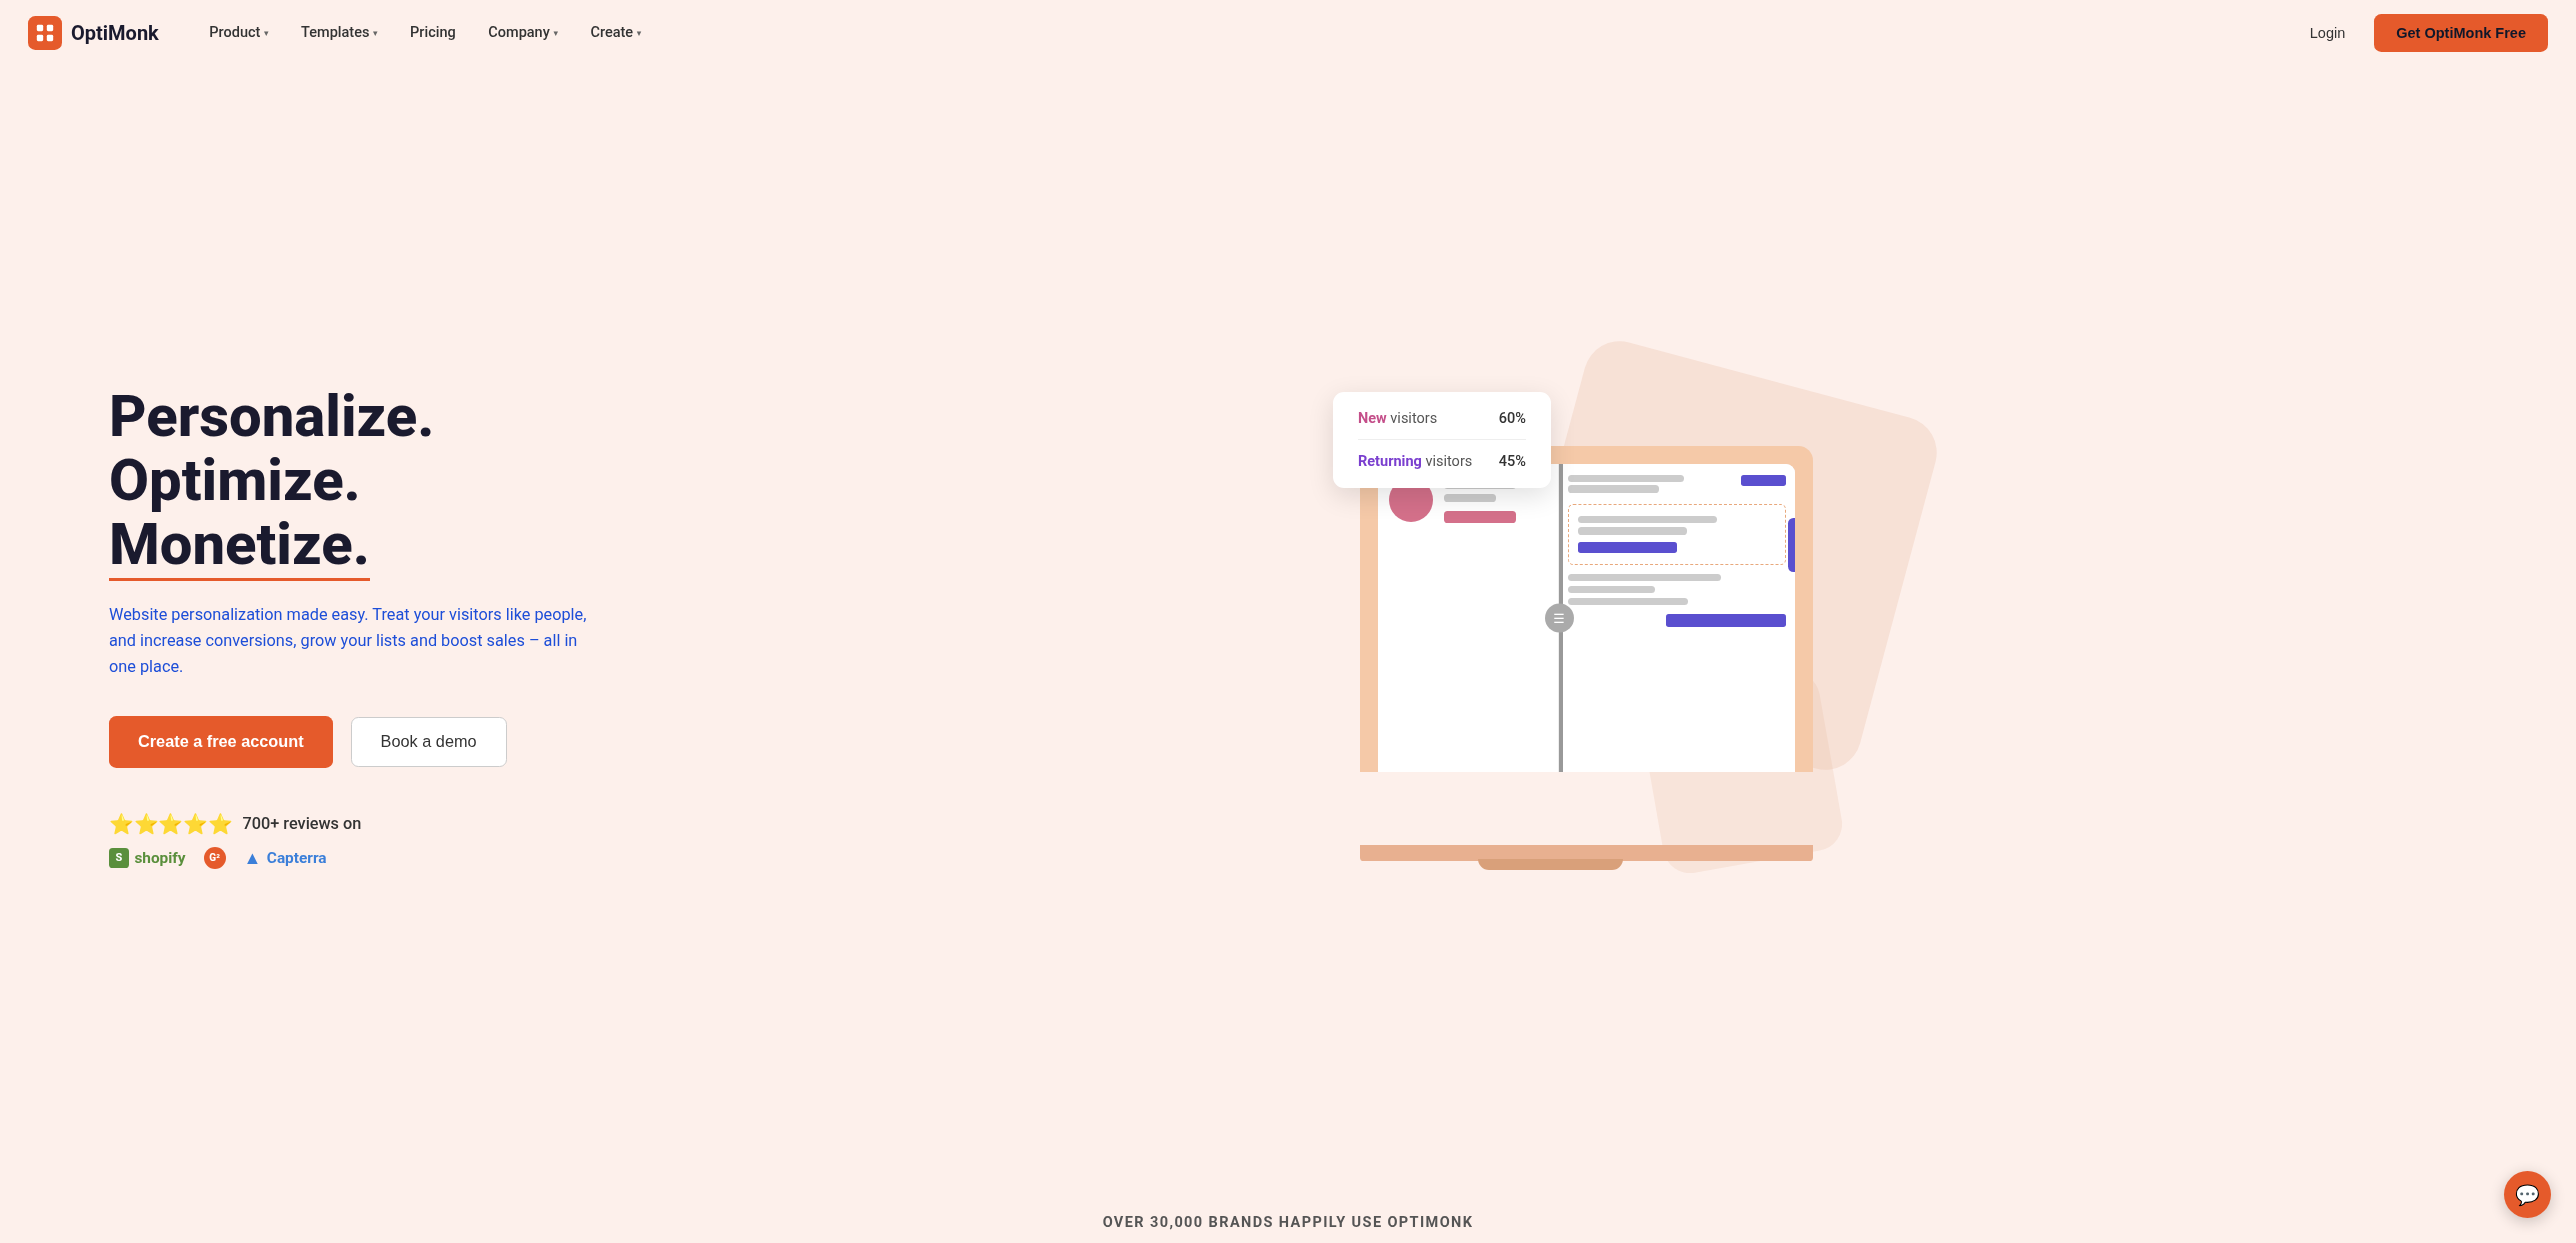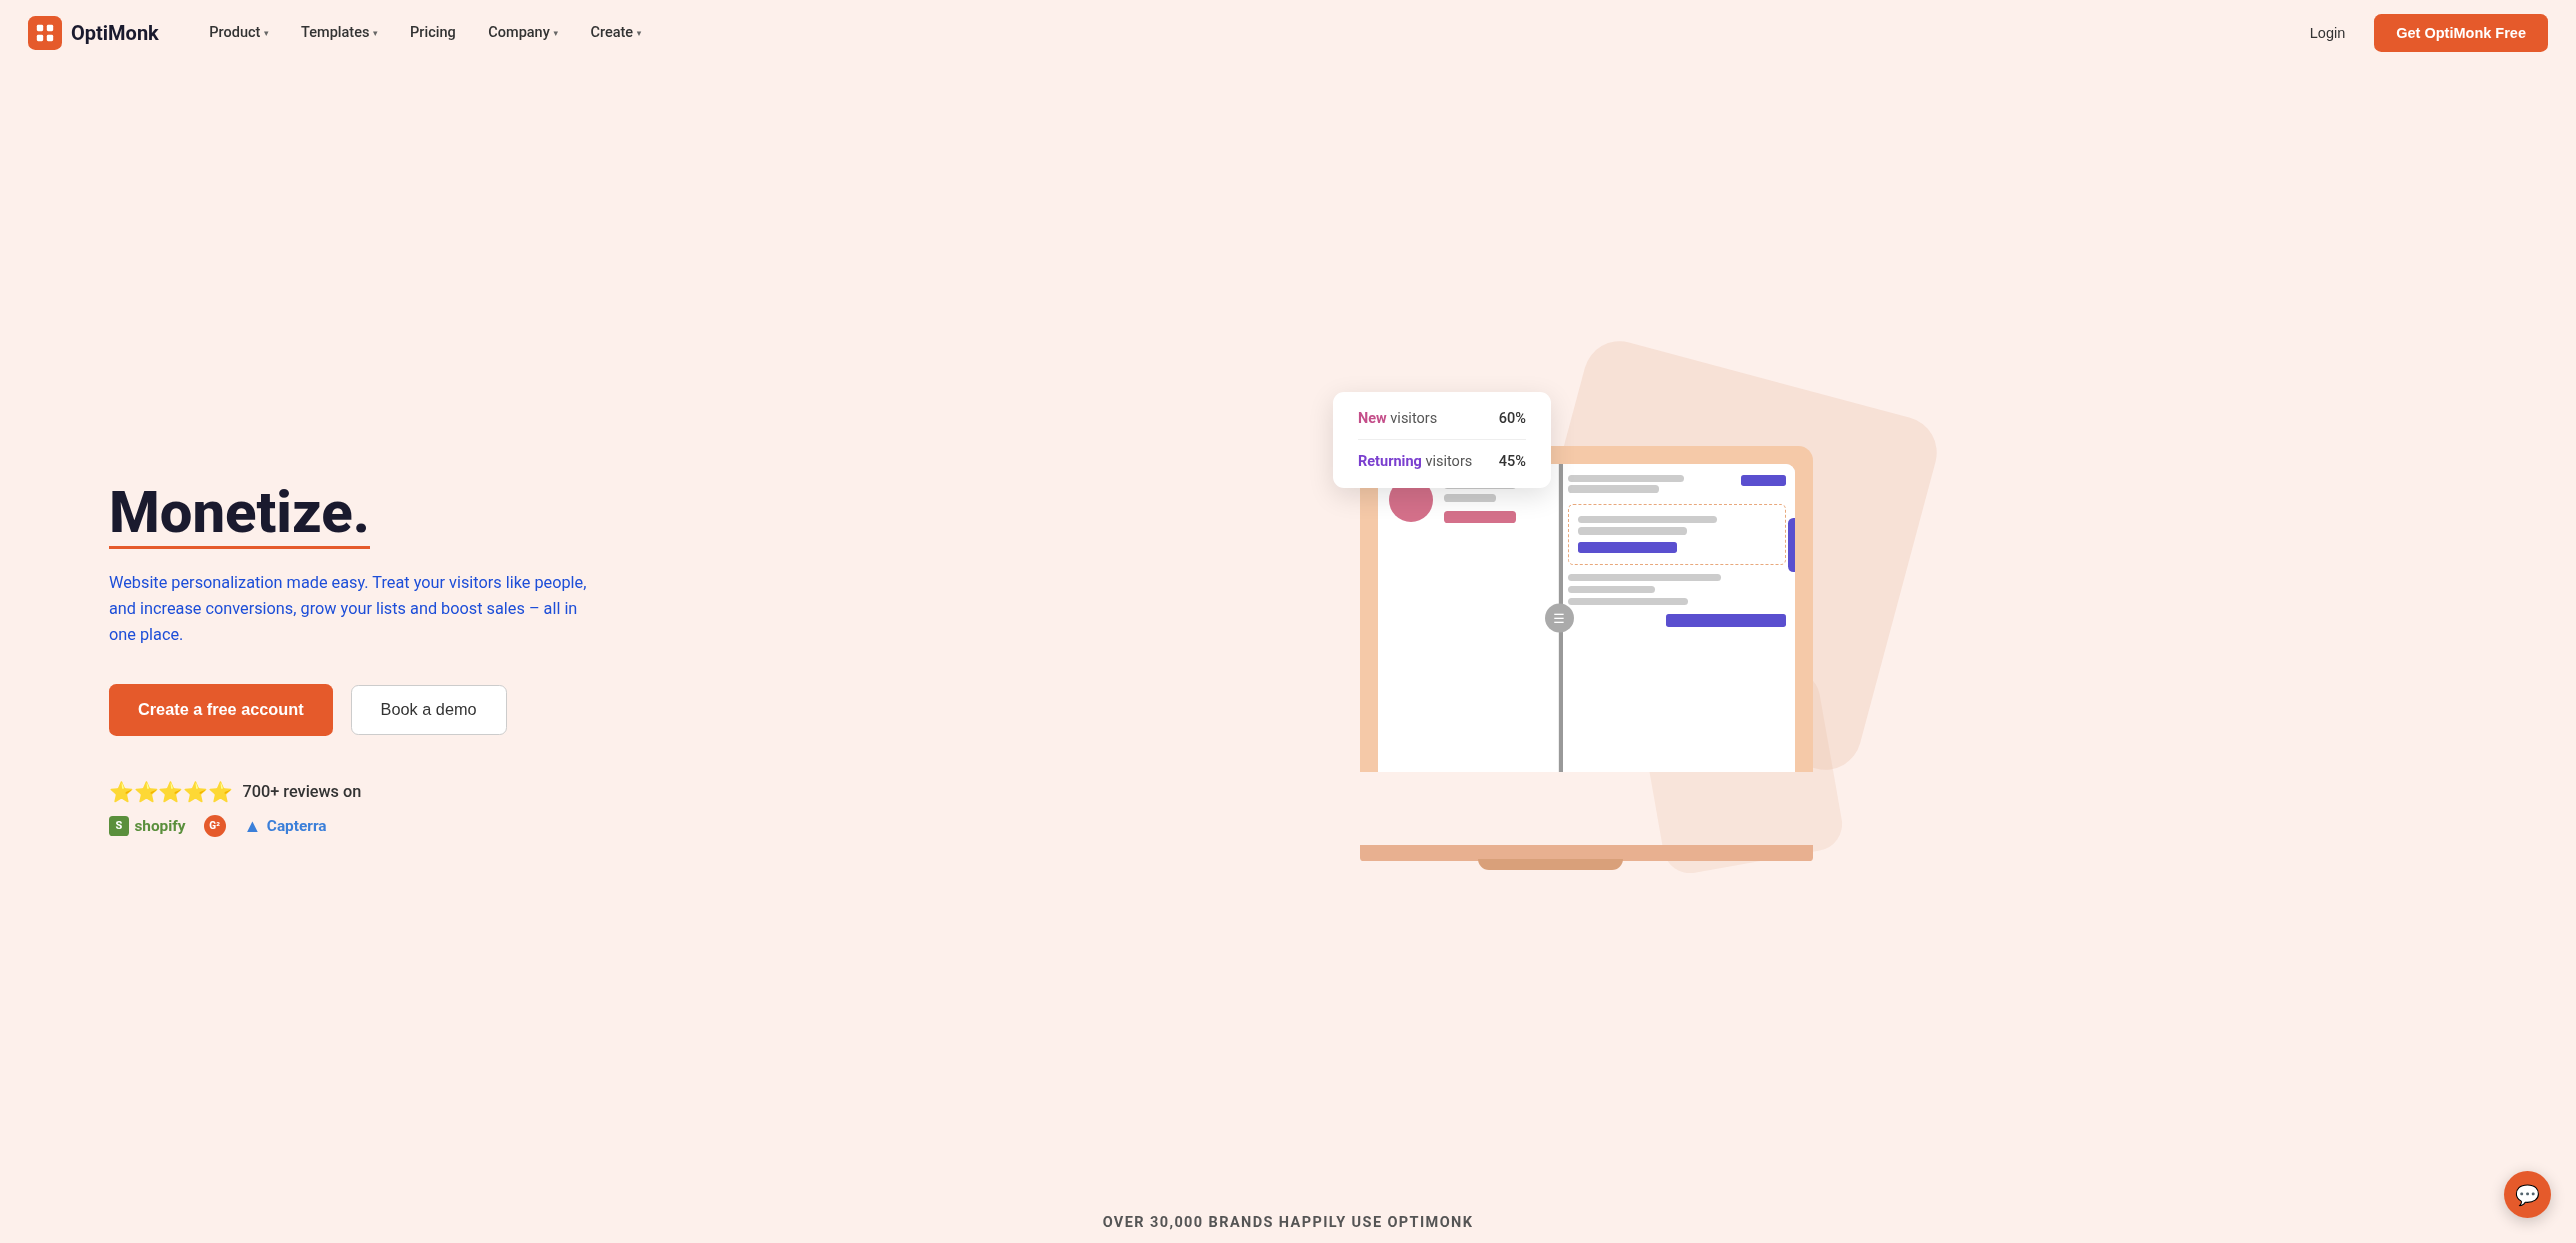--- a/index.html
+++ b/index.html
@@ -76,21 +76,21 @@
       font-size: 14.5px;
       color: #333;
       background: none;
       border: none;
       cursor: pointer;
       padding: 7.3px 14.5px;
       font-weight: 500;
     }
     .btn-cta-nav {
       background: #e55a2b;
-      color: #ffffff;
+      color: #0f172a;
       border: none;
       padding: 11px 22px;
       border-radius: 7.3px;
       font-size: 14.5px;
       font-weight: 600;
       cursor: pointer;
       white-space: nowrap;
     }
 
     
@@ -537,21 +537,21 @@
 
   <div class="nav-actions">
     <button class="btn-login">Login</button>
     <button class="btn-cta-nav">Get OptiMonk Free</button>
   </div>
 </nav>
 
 <section class="hero">
   <div class="hero-left">
     <h1 class="hero-title">
-      <br>
+      <span>Personalize. Optimize.</span><br>
       <span class="highlight">Monetize.</span>
     </h1>
     <p class="hero-subtitle">Website personalization made easy. Treat your visitors like people, and increase conversions, grow your lists and boost sales – all in one place.</p>
 
     <div class="hero-buttons">
       <button class="btn-primary">Create a free account</button>
       <button class="btn-secondary">Book a demo</button>
     </div>
 
     <div class="reviews-section">

